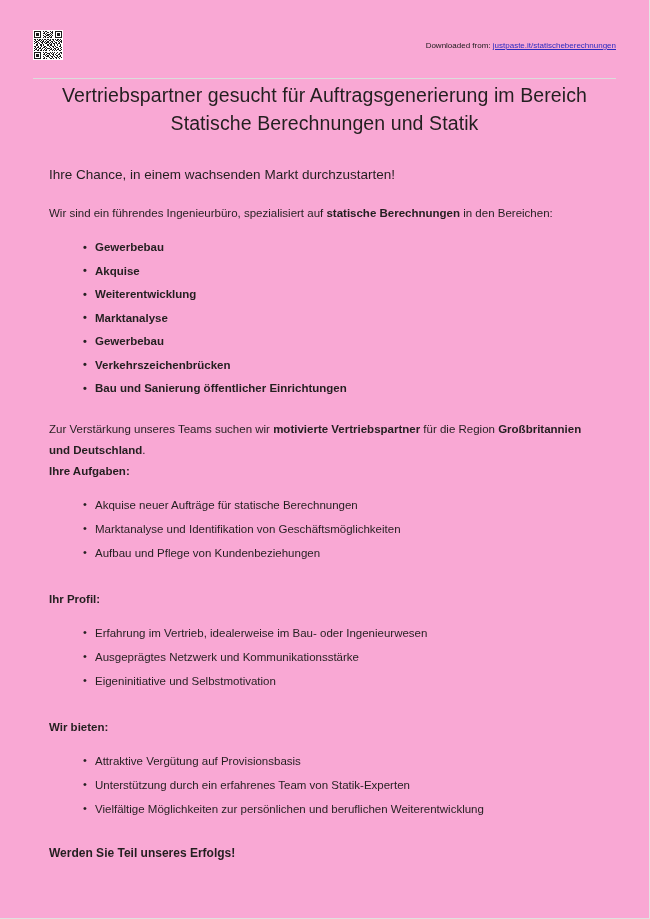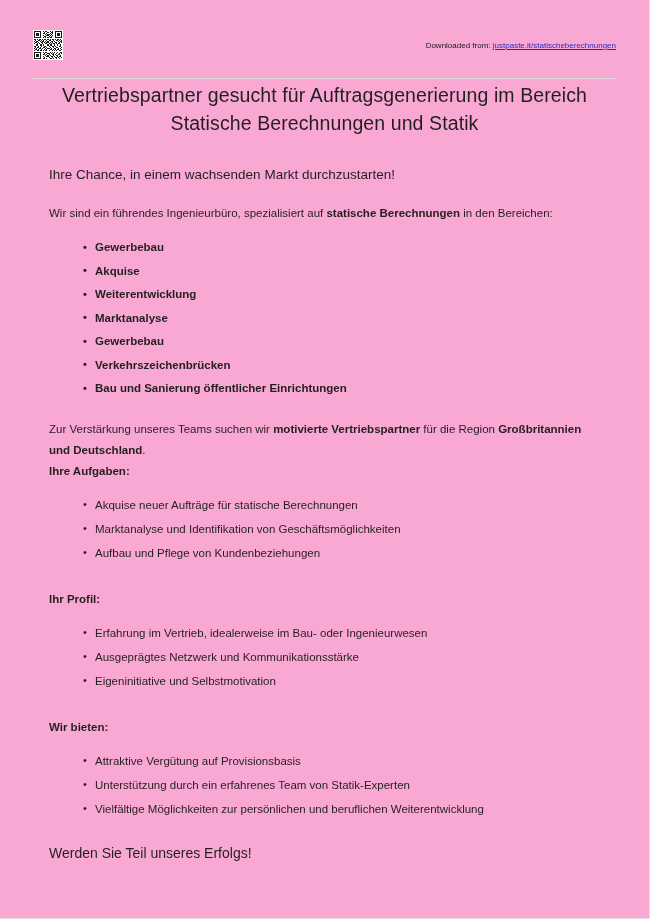--- a/index.html
+++ b/index.html
@@ -113,22 +113,22 @@
   ul.doc-list li::before {
     content: "\2022";
     position: absolute;
     left: 0;
     top: -0.5px;
     font-size: 11px;
     color: #231f20;
   }
   ul.doc-list.bold-items li { font-weight: bold; line-height: 23.5px; }
   p.closing {
-    font-size: 14px;
-    font-weight: normal;
+    font-size: 12px;
+    font-weight: bold;
     line-height: 20px;
     margin: 22px 0 0 2px;
     color: #231f20;
   }
 </style>
 </head>
 <body>
 
 <div class="page">
 

